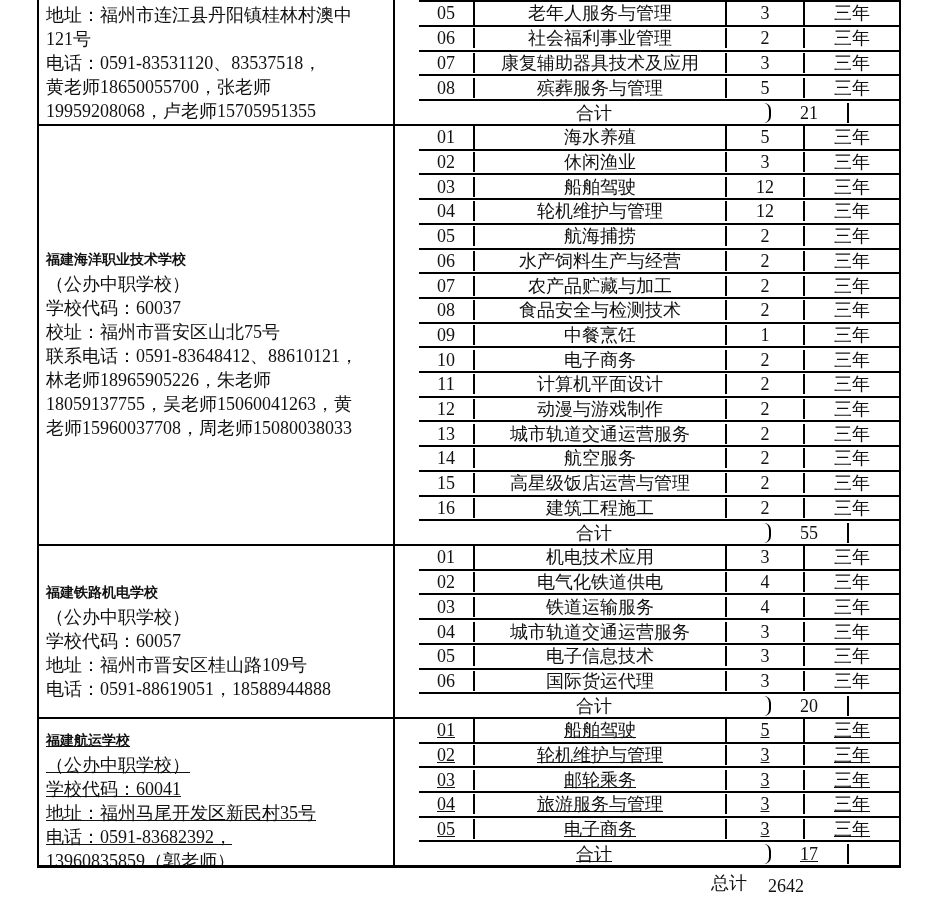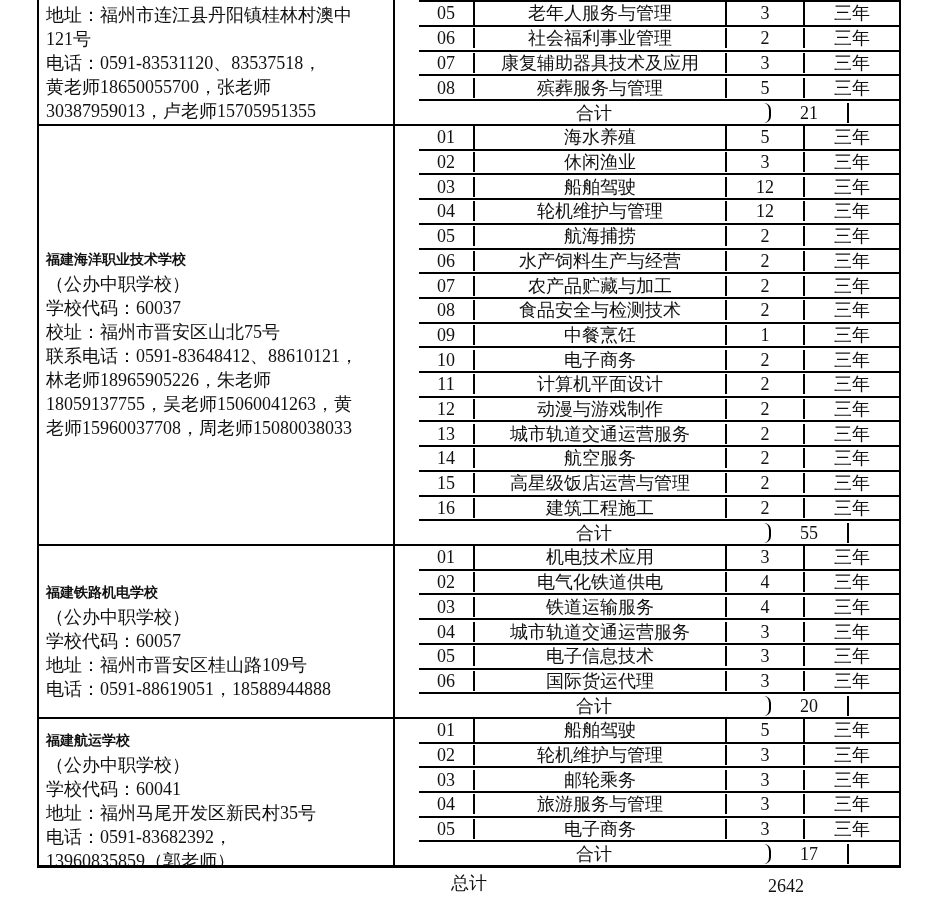--- a/index.html
+++ b/index.html
@@ -43,39 +43,39 @@
   .c-no      { width:56px;  border-right:2px solid #000; }
   .c-major   { width:252px; border-right:2px solid #000; }
   .c-count   { width:78px;  border-right:2px solid #000; }
   .c-dur     { flex:1; }
   .c-sublabel{ width:352px; border-right:2px solid #000;border-radius:7px; }
   .grand-row {
     position:absolute; left:37px; top:869px; width:864px; height:27px;
     display:flex; align-items:center; font-size:18px;
   }
   .gt-spacer { width:414px; }
-  .gt-label  { width:296px; text-align:left; }
+  .gt-label  { width:296px; text-align:right; }
   .gt-value  { width:78px;  text-align:center;margin-top:8px; }
 </style>
 </head>
 <body>
 
 <div class="canvas">
   <div class="table">
   <div class="section clipped" style="height: 124px;">
     <div class="school-cell">
   <div class="school-line">地址：福州市连江县丹阳镇桂林村澳中</div>
 
   <div class="school-line">121号</div>
 
   <div class="school-line">电话：0591-83531120、83537518，</div>
 
   <div class="school-line">黄老师18650055700，张老师</div>
 
-  <div class="school-line">30387959013，卢老师15705951355</div>
+  <div class="school-line">19959208068，卢老师15705951355</div>
 </div>
     <div class="rows">
   <div class="row">
     <div class="cell c-no">05</div>
     <div class="cell c-major">老年人服务与管理</div>
     <div class="cell c-count">3</div>
     <div class="cell c-dur">三年</div>
   </div>
 
   <div class="row">
@@ -302,21 +302,21 @@
   </div>
 
   <div class="row">
     <div class="cell c-sublabel">合计</div>
     <div class="cell c-count">20</div>
     <div class="cell c-dur"></div>
   </div>
 </div>
   </div>
 
-  <div class="section" style="height: 148px;">
+  <div class="section" style="height: 148px; text-decoration: underline;">
     <div class="school-cell">
   <div class="school-line bold">福建航运学校</div>
 
   <div class="school-line">（公办中职学校）</div>
 
   <div class="school-line">学校代码：60041</div>
 
   <div class="school-line">地址：福州马尾开发区新民村35号</div>
 
   <div class="school-line">电话：0591-83682392，</div>

